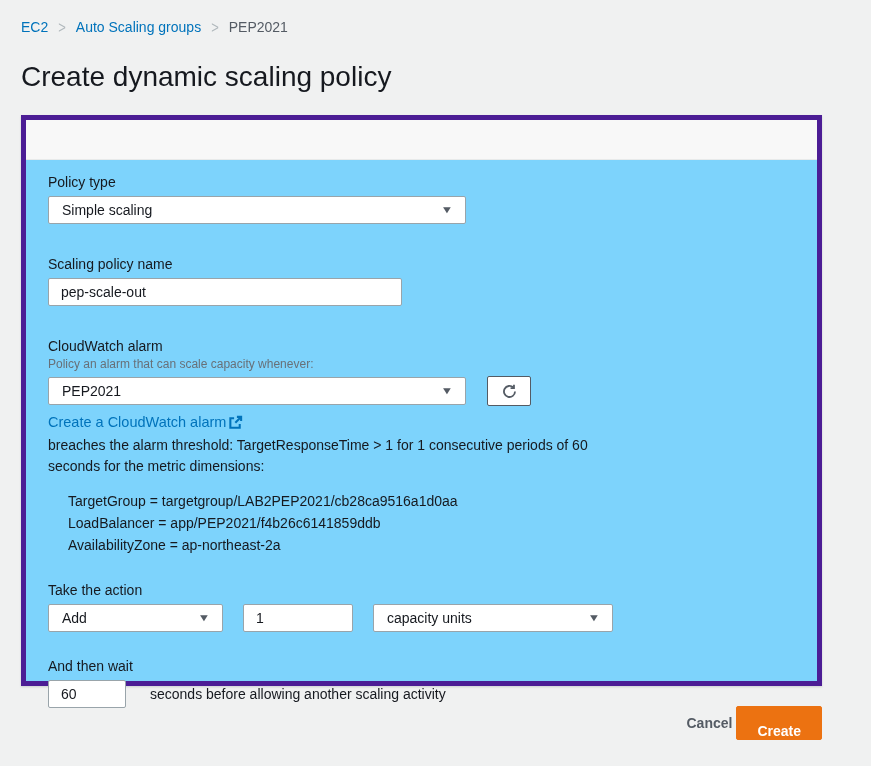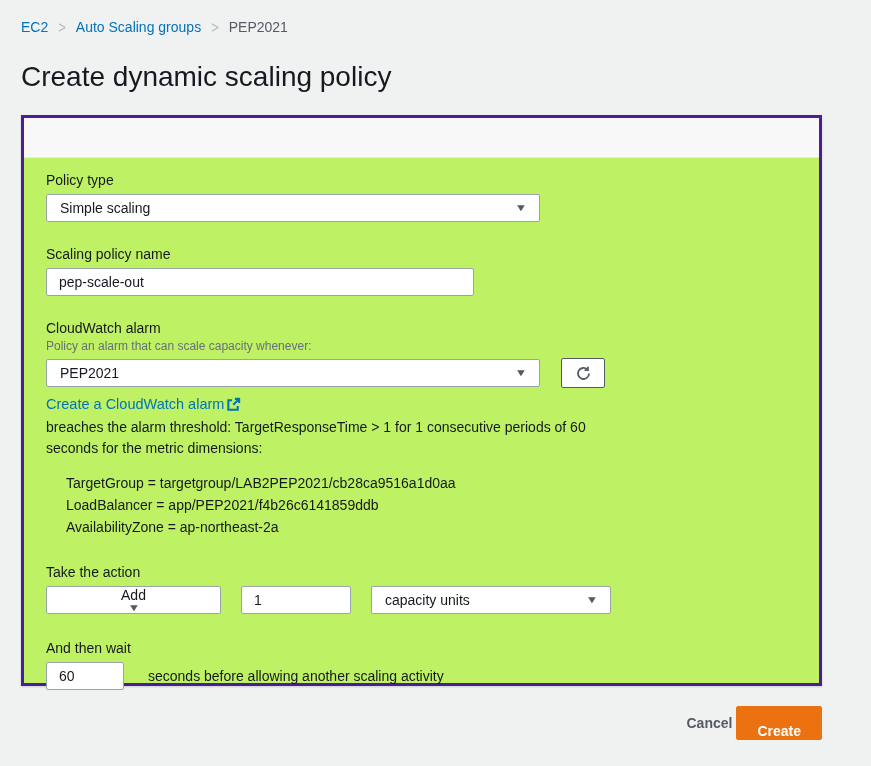--- a/index.html
+++ b/index.html
@@ -39,65 +39,65 @@
     letter-spacing: 0;
   }
 
   
   .card {
     position: absolute;
     left: 21px;
     top: 115px;
     width: 801px;
     height: 571px;
-    background: #bef264;
-    border: 3px solid #4c1d95;
+    background: #7dd3fc;
+    border: 5px solid #4c1d95;
     box-shadow: 0 1px 2px rgba(0,28,36,0.15);
   }
   .card-header {
     height: 40px;
     background: #f8f8f8;
     border-bottom: 1px solid #e8eaea;
   }
   .card-body { padding: 14px 22px 0 22px; }
 
   .field-label {
     font-size: 14px;
     color: #16191f;
     margin-bottom: 6px;
   }
   .field-desc {
     font-size: 12px;
     color: #687078;
     margin: -3px 0 5px 0;
   }
-  .mt-lg { margin-top: 24px; }
+  .mt-lg { margin-top: 32px; }
 
   .select {
-    width: 494px;
+    width: 418px;
     height: 28px;
     background: #fff;
     border: 1px solid #99a4aa;
     border-radius: 2px;
     display: flex;
     align-items: center;
     justify-content: space-between;
     padding: 0 13px;
     font-size: 14px;
     color: #16191f;
     cursor: pointer;
   }
   .caret {
     font-size: 10px;
     color: #545b64;
     line-height: 1;
     transform: scaleX(1.3);
   }
   .text-input {
-    width: 428px;
+    width: 354px;
     height: 28px;
     border: 1px solid #99a4aa;
     border-radius: 2px;
     padding: 0 12px;
     font-size: 14px;
     color: #16191f;
     font-family: inherit;
     background: #fff;
     outline: none;
   }
@@ -135,21 +135,21 @@
   }
   .dimensions {
     margin: 13px 0 0 20px;
     font-size: 14px;
     line-height: 22px;
     color: #16191f;
   }
 
   .section-label { margin-top: 26px; }
   .action-row { display: flex; gap: 20px; margin-top: 6px; }
-  .select-sm { width: 175px; flex-direction: column; }
+  .select-sm { width: 175px; }
   .input-sm { width: 110px; }
   .select-md { width: 240px; }
   .input-xs { width: 78px; }
 
   .cooldown-row { display: flex; align-items: center; gap: 24px; margin-top: 6px; }
   .cooldown-suffix { font-size: 14px; color: #16191f; }
 
   
   .footer-actions {
     position: absolute;

